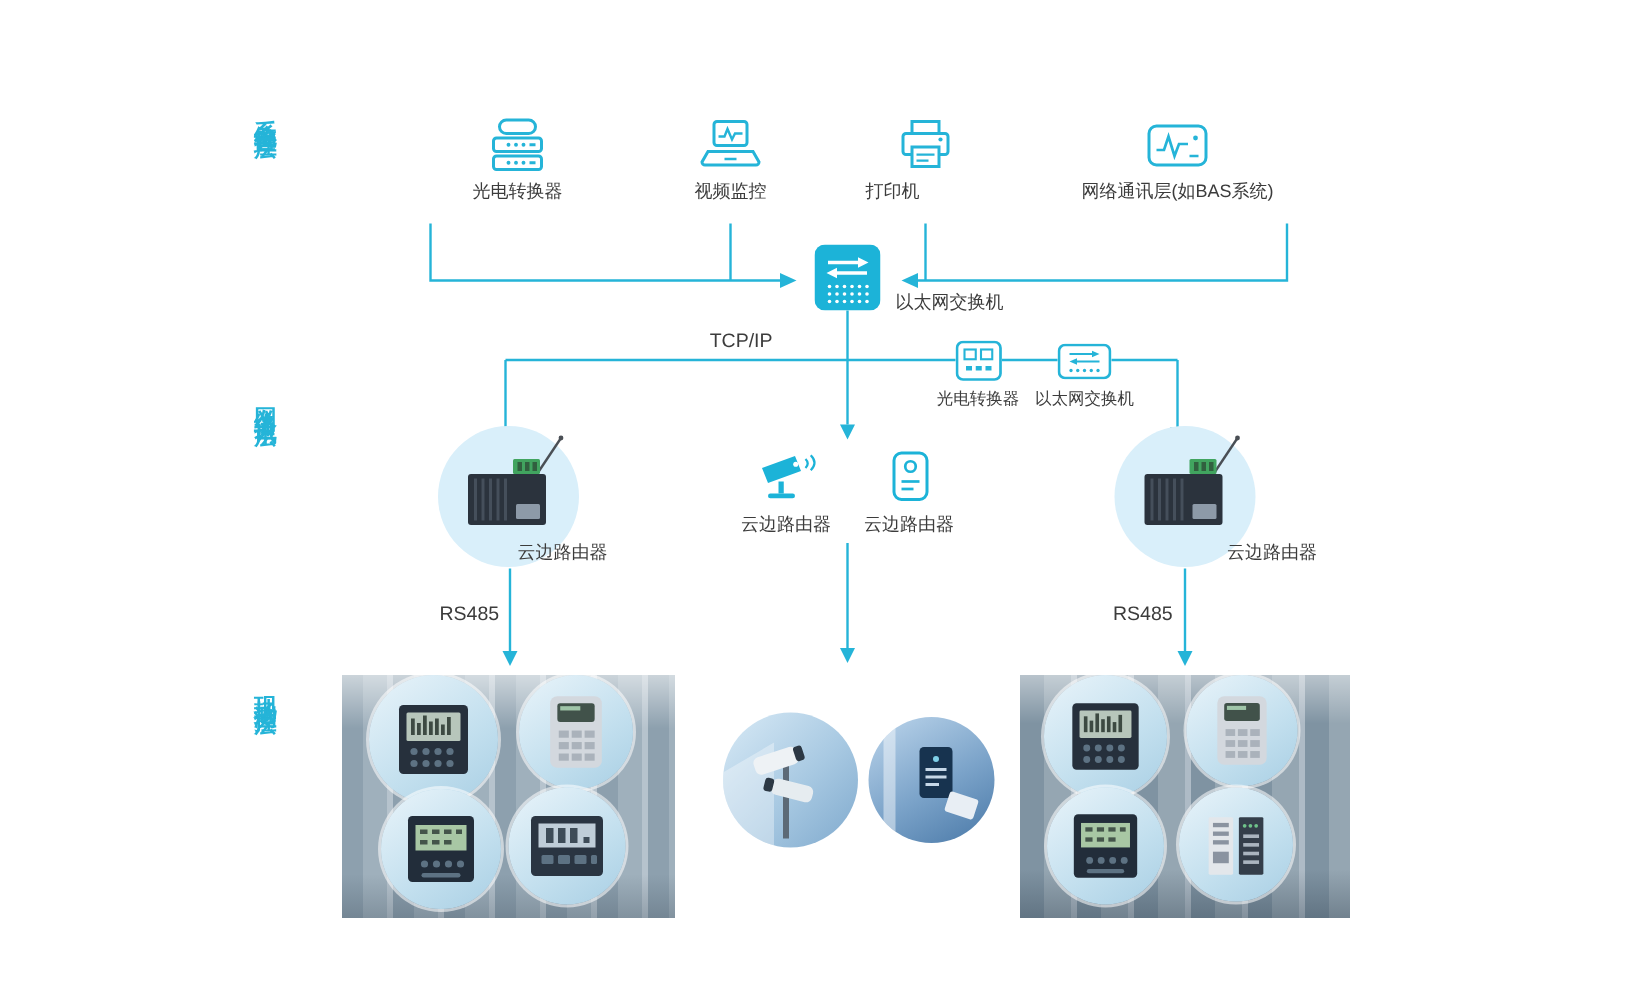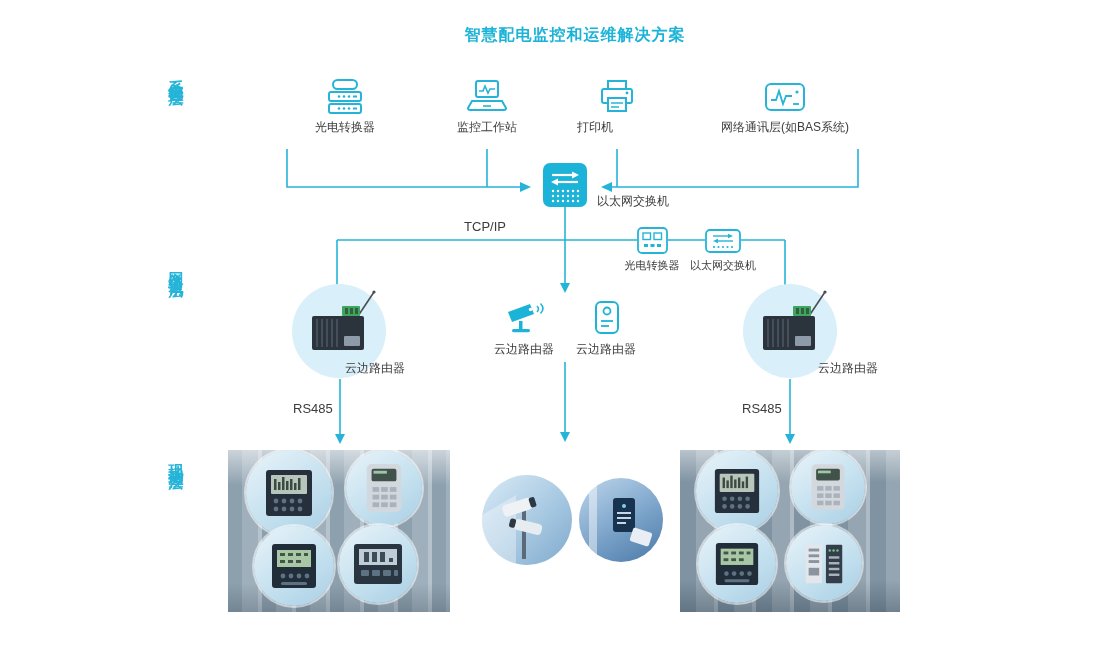--- a/index.html
+++ b/index.html
@@ -62,21 +62,20 @@
       <polygon points="612,182 601,187 612,192"></polygon>
       <polygon points="332,285 342,285 337,295"></polygon>
       <polygon points="560,283 570,283 565,293"></polygon>
       <polygon points="780,285 790,285 785,295"></polygon>
       <polygon points="560,432 570,432 565,442"></polygon>
       <polygon points="335,434 345,434 340,444"></polygon>
       <polygon points="785,434 795,434 790,444"></polygon>
     </g>
   </svg>
 
-  <h1 class="title">智慧配电监控和运维解决方案</h1>
 
   <div class="vlabel" style="top:68px">系统管理层</div>
   <div class="vlabel" style="top:260px">网络通讯层</div>
   <div class="vlabel" style="top:452px">现场测控层</div>
 
   <div class="dev" style="left:321px;top:78px">
     <svg width="48" height="40" viewBox="0 0 48 40">
       <g stroke="#25b4d8" stroke-width="2" fill="#fff">
         <rect x="12" y="2" width="24" height="9" rx="4.5"></rect>
         <rect x="8" y="14" width="32" height="9" rx="2"></rect>
@@ -99,21 +98,21 @@
   <div class="dev" style="left:463px;top:78px">
     <svg width="48" height="40" viewBox="0 0 48 40">
       <g stroke="#25b4d8" stroke-width="2" fill="#fff">
         <rect x="13" y="3" width="22" height="16" rx="2"></rect>
         <path d="M9,23 h30 l4,7 a2,2 0 0 1 -2,2 H7 a2,2 0 0 1 -2,-2 z"></path>
       </g>
       <polyline points="16,13 20,13 22,8 25,15 27,11 32,11" stroke="#25b4d8" stroke-width="1.6" fill="none"></polyline>
       <line x1="20" y1="28" x2="28" y2="28" stroke="#25b4d8" stroke-width="1.6"></line>
     </svg>
   </div>
-  <div class="lbl" style="left:427px;top:119px;width:120px">监控工作站</div>
+  <div class="lbl" style="left:427px;top:119px;width:120px">视频监控</div>
 
   <div class="dev" style="left:595px;top:78px">
     <svg width="44" height="40" viewBox="0 0 44 40">
       <g stroke="#25b4d8" stroke-width="2" fill="#fff">
         <rect x="13" y="3" width="18" height="8"></rect>
         <rect x="7" y="11" width="30" height="14" rx="2"></rect>
         <rect x="13" y="20" width="18" height="13"></rect>
       </g>
       <circle cx="32" cy="15" r="1.4" fill="#25b4d8"></circle>
       <line x1="16" y1="25" x2="28" y2="25" stroke="#25b4d8" stroke-width="1.5"></line>
@@ -156,21 +155,21 @@
           <circle cx="15" cy="38" r="1.2"></circle>
           <circle cx="20" cy="38" r="1.2"></circle>
           <circle cx="25" cy="38" r="1.2"></circle>
           <circle cx="30" cy="38" r="1.2"></circle>
           <circle cx="35" cy="38" r="1.2"></circle>
       </g>
     </svg>
   </div>
   <div class="lbl left" style="left:597px;top:193px">以太网交换机</div>
 
-  <div class="lbl" style="left:455px;top:219px;width:60px;text-align:center;font-size:13px">TCP/IP</div>
+  <div class="lbl" style="left:455px;top:219px;width:60px;text-align:right;font-size:13px">TCP/IP</div>
 
   <div class="dev" style="left:637px;top:227px">
     <svg width="31" height="27" viewBox="0 0 31 27">
       <rect x="1" y="1" width="29" height="25" rx="4" stroke="#25b4d8" stroke-width="1.8" fill="#fff"></rect>
       <g stroke="#25b4d8" stroke-width="1.4" fill="none">
         <rect x="6" y="6" width="7.5" height="6.5"></rect>
         <rect x="17" y="6" width="7.5" height="6.5"></rect>
       </g>
       <g fill="#25b4d8">
         <rect x="7" y="17" width="4" height="3"></rect>

